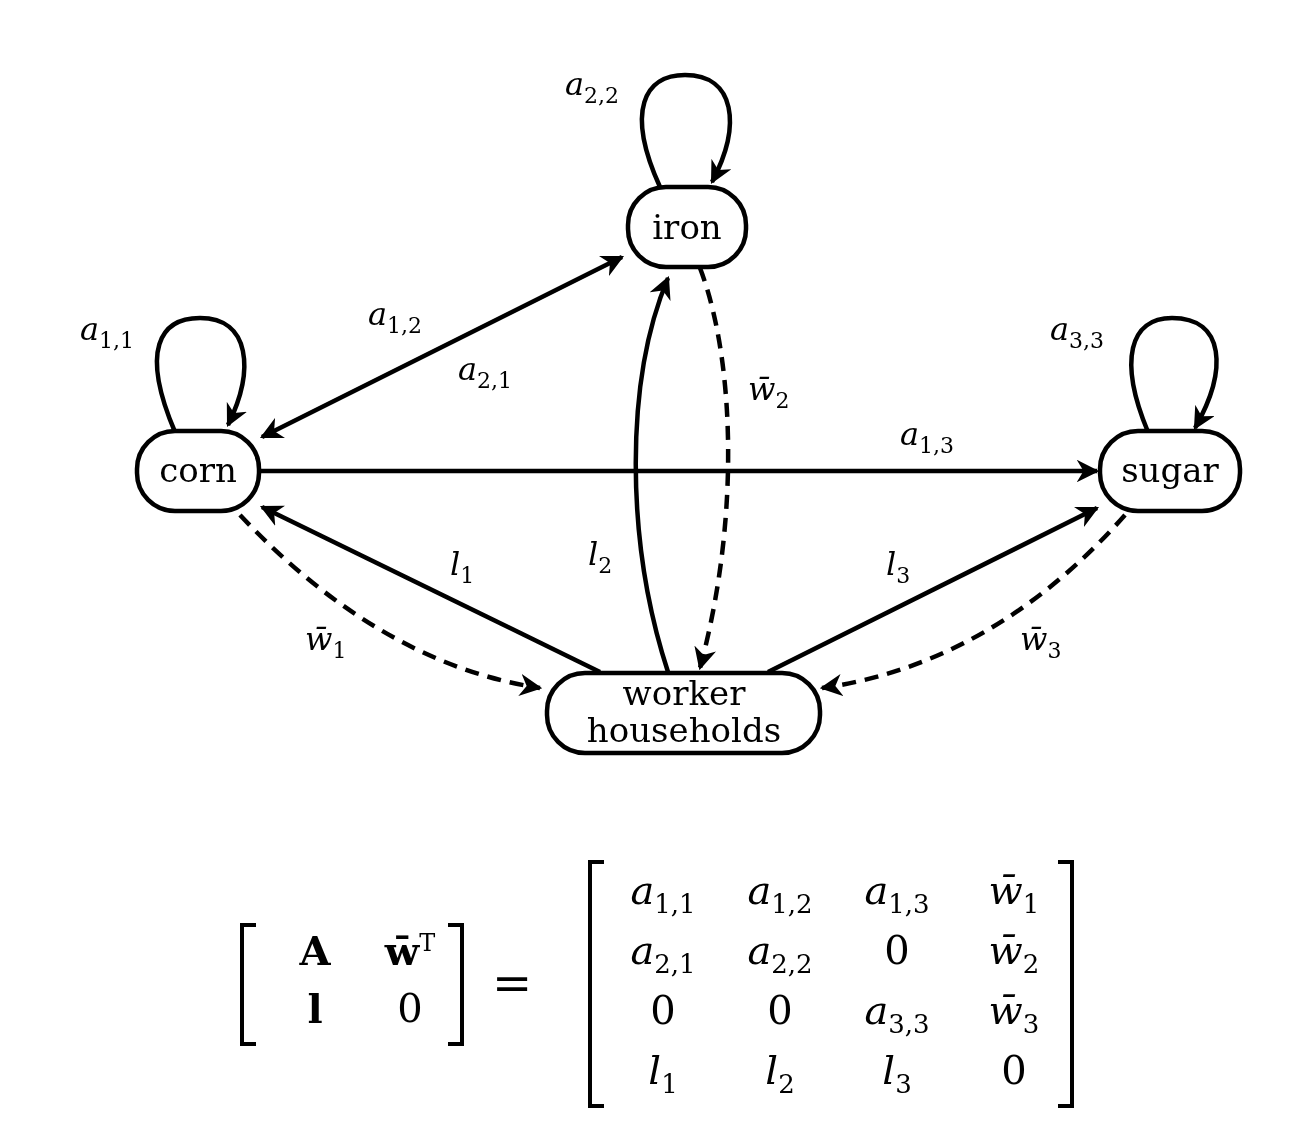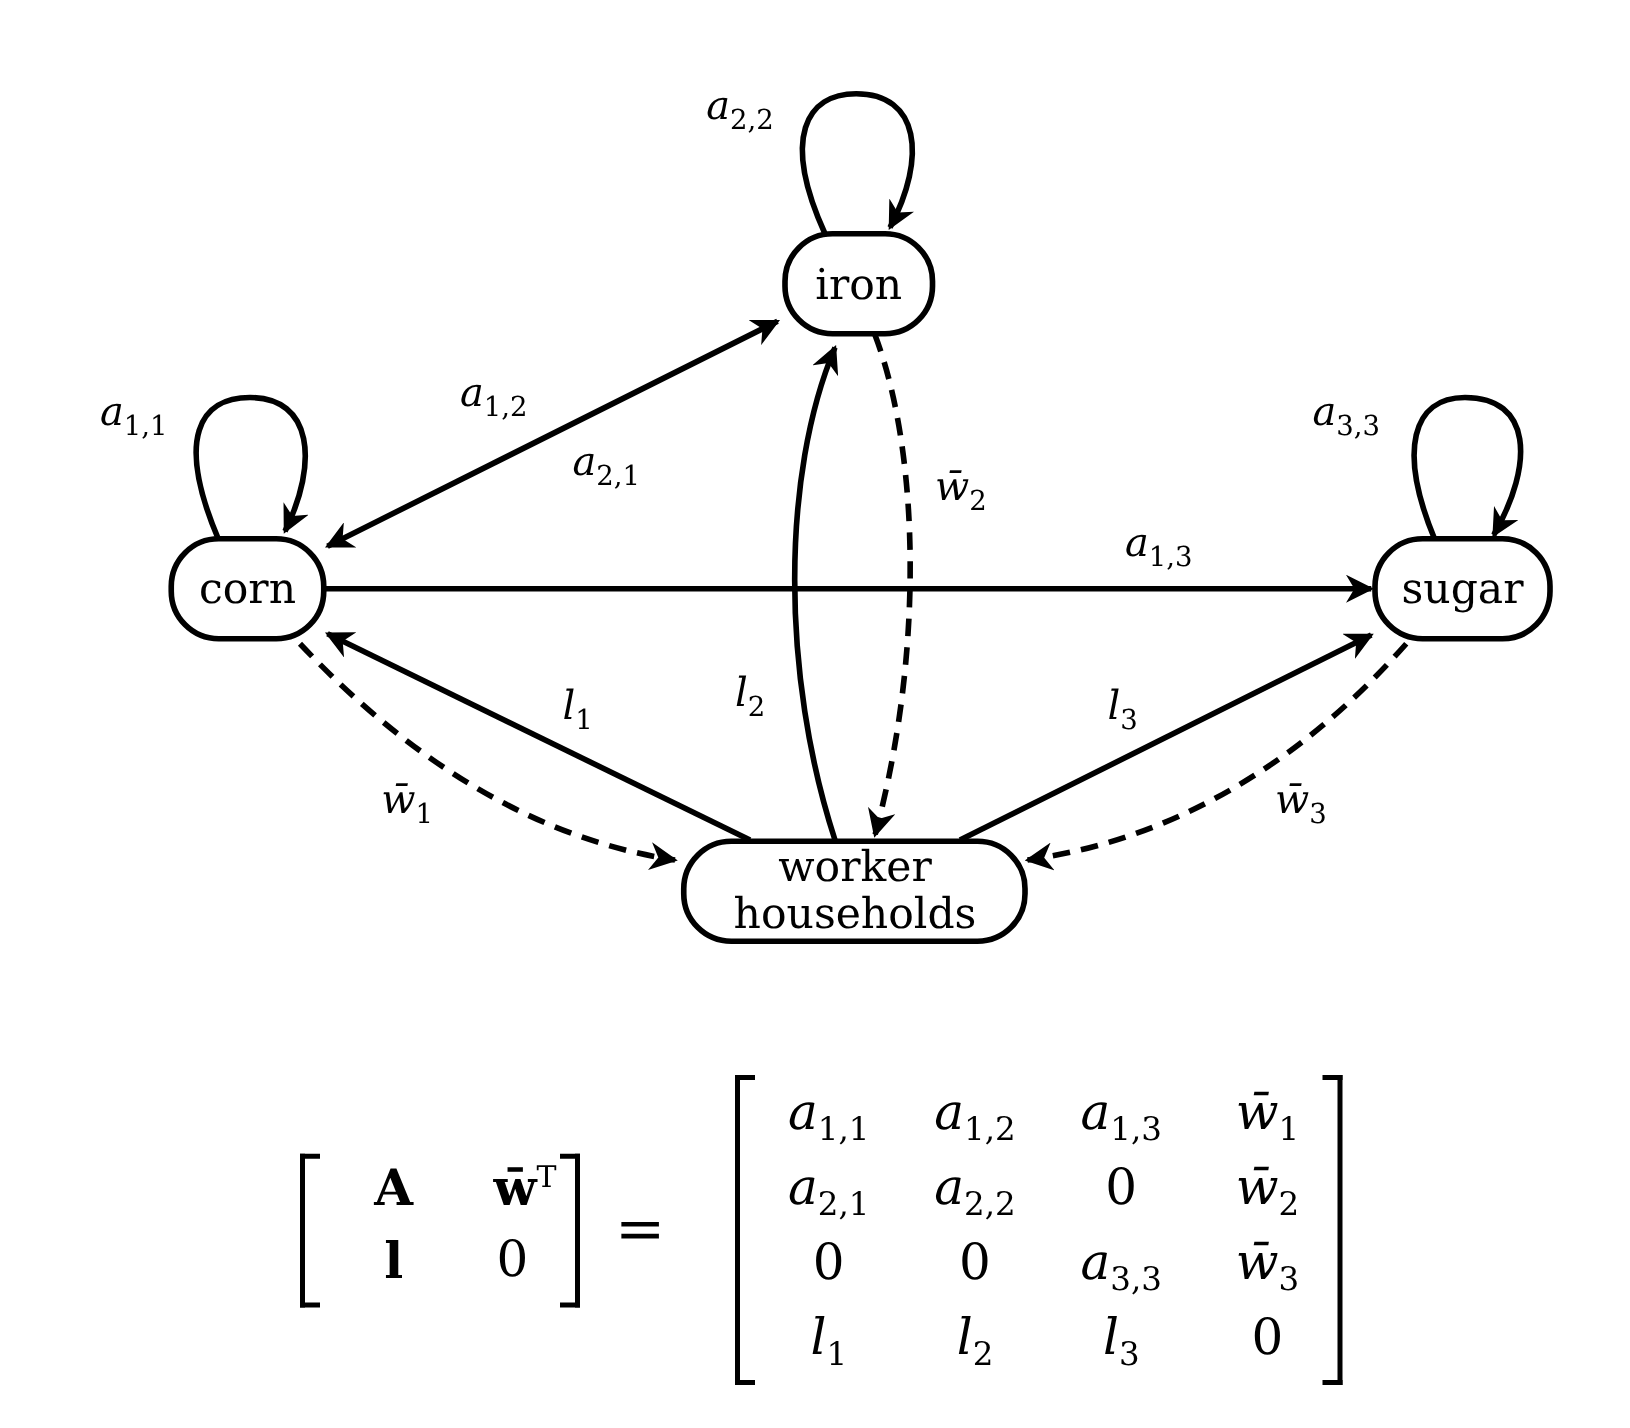--- a/index.html
+++ b/index.html
@@ -86,21 +86,21 @@
       <text class="lbl" x="588" y="565"><tspan>l</tspan><tspan class="sub" dy="8">2</tspan></text>
       <text class="lbl" x="886" y="575"><tspan>l</tspan><tspan class="sub" dy="8">3</tspan></text>
     </g>
 </svg>
 
 <div id="equation">
   <div class="bracket left" style="left:10px; top:68px; height:115px;"></div>
   <div class="bracket right" style="left:218px; top:68px; height:115px;"></div>
   <div id="lhs-cells">
       <div class="cell" style="left: 30px; top: 72px;"><span class="bf">A</span></div>
-      <div class="cell" style="left: 135px; top: 72px;"><span class="bf">w̄</span><sup style="font-size: 24px;">T</sup></div>
+      <div class="cell" style="left: 125px; top: 72px;"><span class="bf">w̄</span><sup style="font-size: 24px;">T</sup></div>
       <div class="cell" style="left: 30px; top: 130px;"><span class="bf">l</span></div>
       <div class="cell" style="left: 125px; top: 130px;"><span>0</span></div>
     </div>
   <div class="eqsign" style="left:262px; top:100px;">=</div>
   <div class="bracket left" style="left:358px; top:5px; height:240px;"></div>
   <div class="bracket right" style="left:828px; top:5px; height:240px;"></div>
   <div id="rhs-cells">
       <div class="cell" style="left: 378px; top: 12px;"><span class="it">a</span><sub class="sub">1,1</sub></div>
       <div class="cell" style="left: 495px; top: 12px;"><span class="it">a</span><sub class="sub">1,2</sub></div>
       <div class="cell" style="left: 612px; top: 12px;"><span class="it">a</span><sub class="sub">1,3</sub></div>

